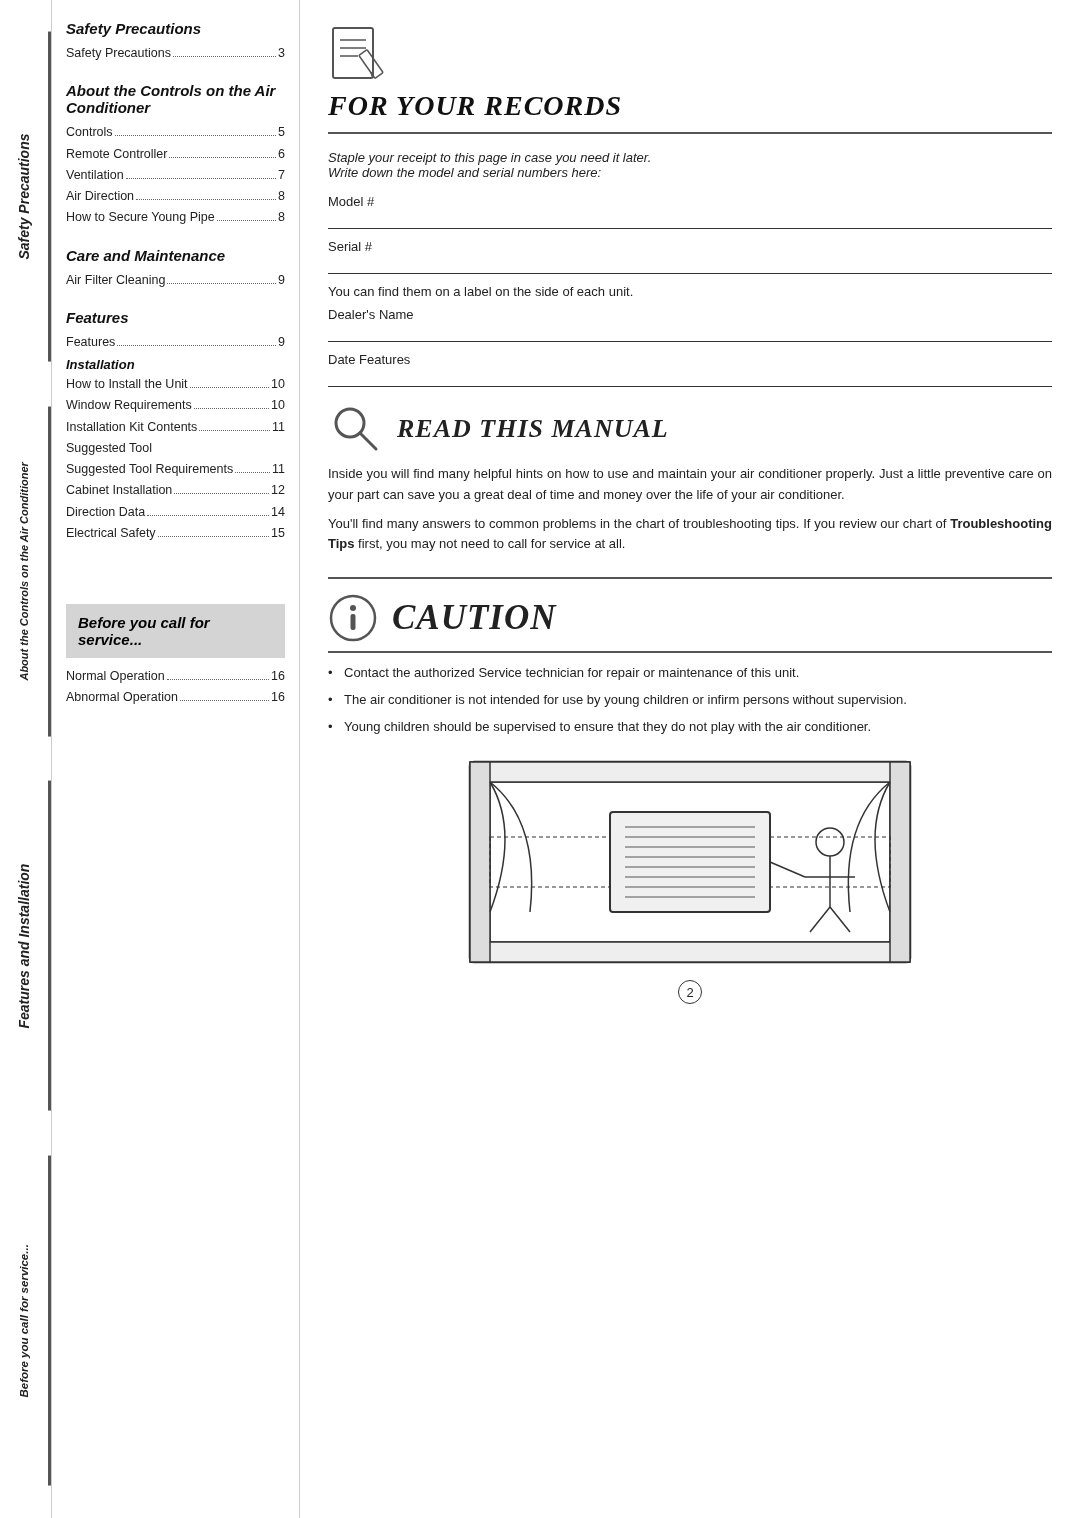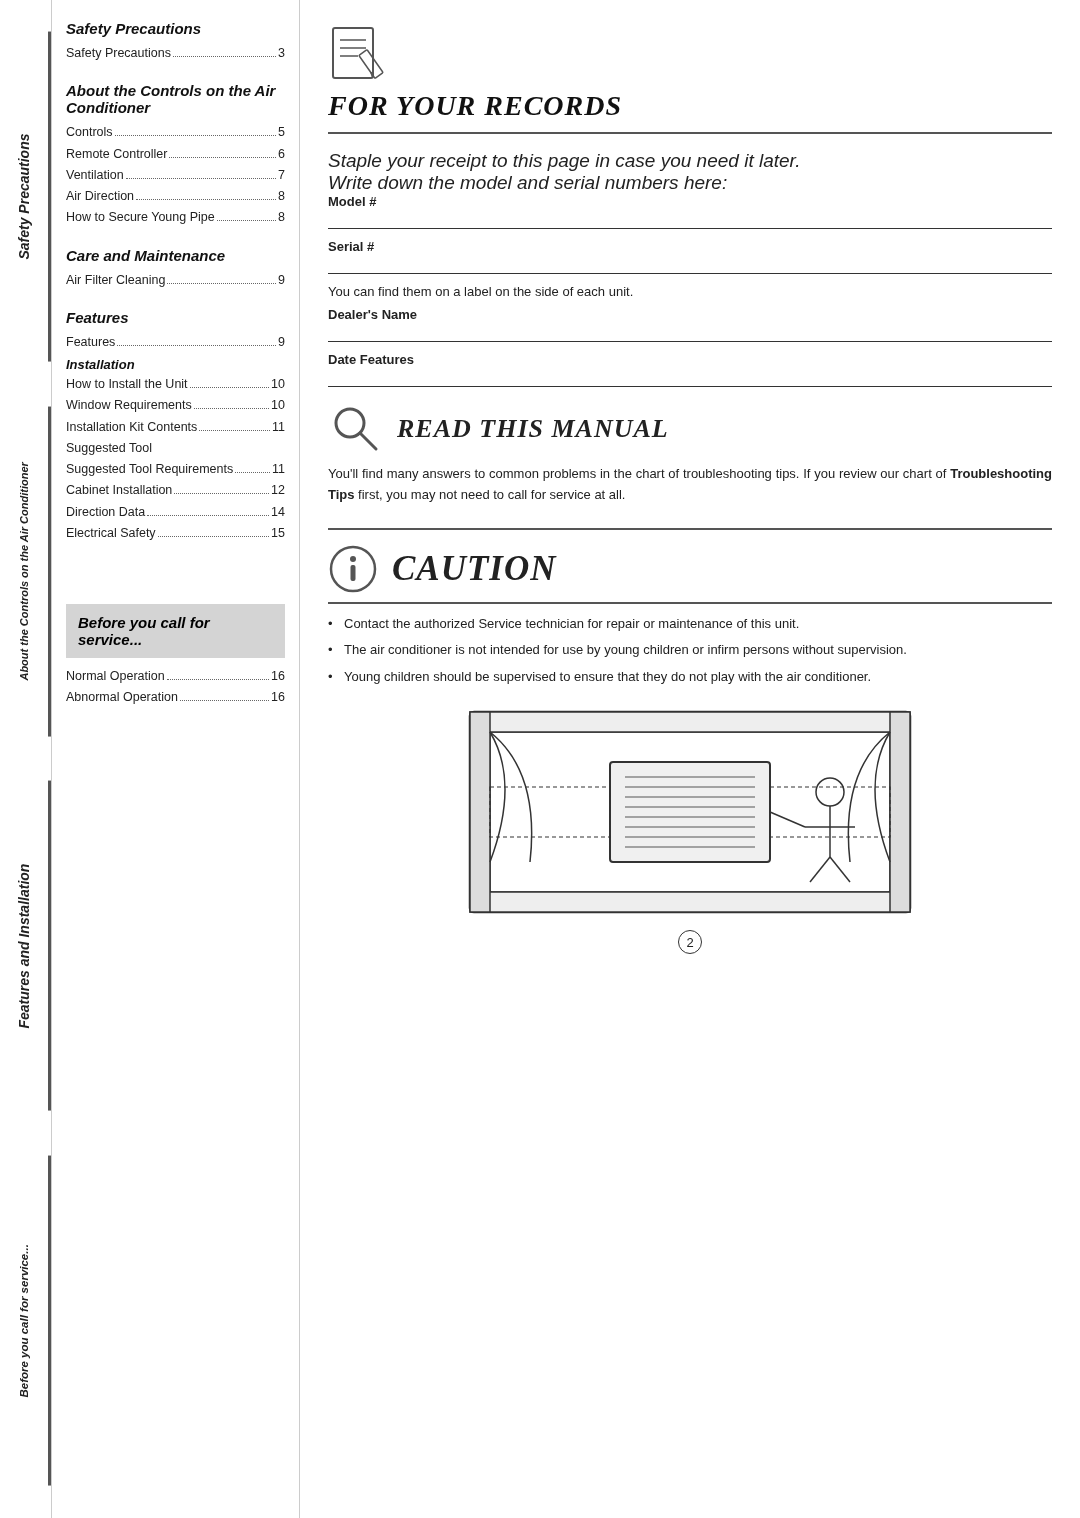--- a/index.html
+++ b/index.html
@@ -125,31 +125,32 @@
     .records-title {
       font-size: 28px;
       font-weight: bold;
       font-style: italic;
       letter-spacing: 1px;
       color: #111;
       font-family: 'Times New Roman', Times, serif;
     }
 
     .records-body {
-      font-size: 19px;
+      font-size: 13px;
       color: #222;
+      margin-bottom: 14px;
       font-style: italic;
     }
 
     .field-line {
       margin-bottom: 10px;
     }
 
     .field-label {
-      font-weight: bold;
+      font-weight: normal;
       font-size: 13px;
       display: block;
       margin-bottom: 2px;
     }
 
     .field-underline {
       border-bottom: 1px solid #333;
       width: 100%;
       height: 18px;
       display: block;
@@ -483,20 +484,21 @@
         <div class="read-icon">
           
           <svg width="55" height="55" viewBox="0 0 55 55">
             <circle cx="22" cy="22" r="14" fill="none" stroke="#555" stroke-width="3"></circle>
             <line x1="32" y1="32" x2="48" y2="48" stroke="#555" stroke-width="3" stroke-linecap="round"></line>
           </svg>
         </div>
         <div class="read-title">READ THIS MANUAL</div>
       </div>
       <div class="read-body">
+        <p>Inside you will find many helpful hints on how to use and maintain your air conditioner properly. Just a little preventive care on your part can save you a great deal of time and money over the life of your air conditioner.</p>
         <p>
           <span>You'll find many answers to common problems in the chart of troubleshooting tips. If you review our chart of </span><span class="bold-inline">Troubleshooting Tips</span><span> first, you may not need to call for service at all.</span>
         </p>
       </div>
     </div>
 
     <div class="caution-section">
       <div class="caution-header">
         <div class="caution-icon">
 

